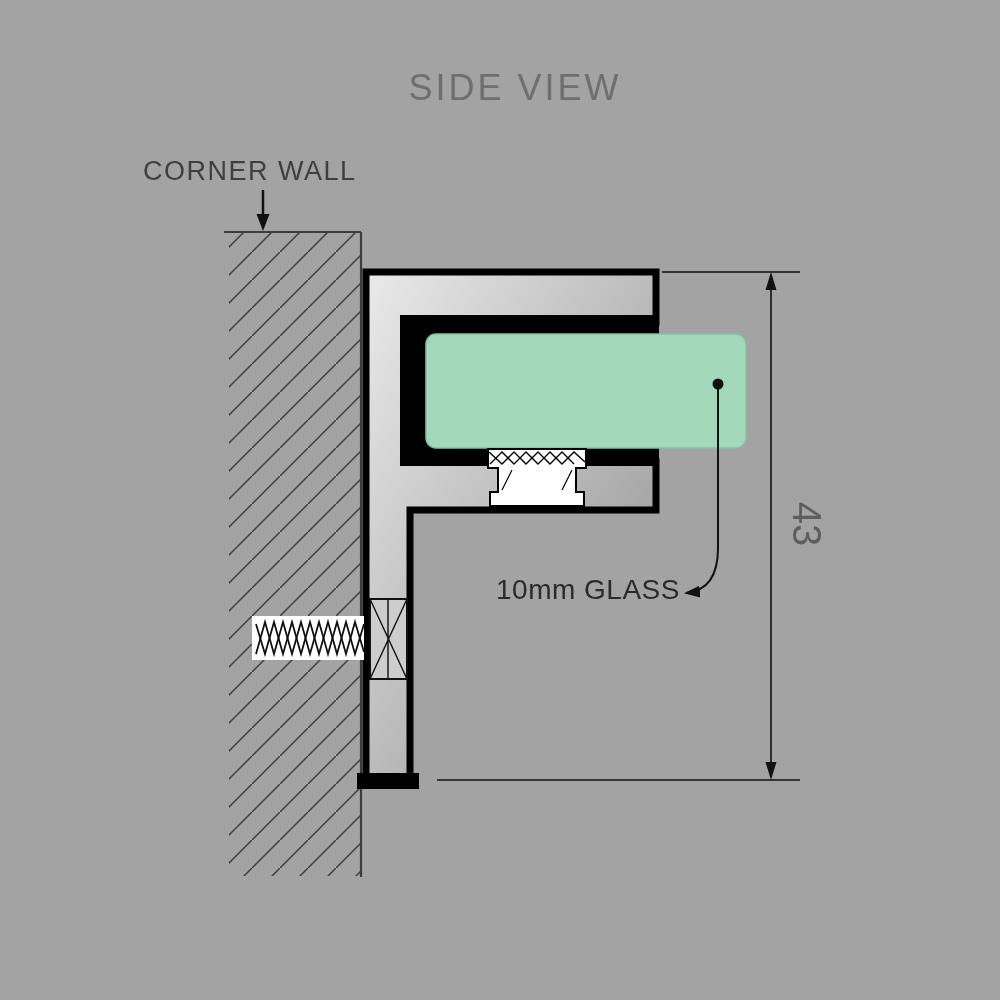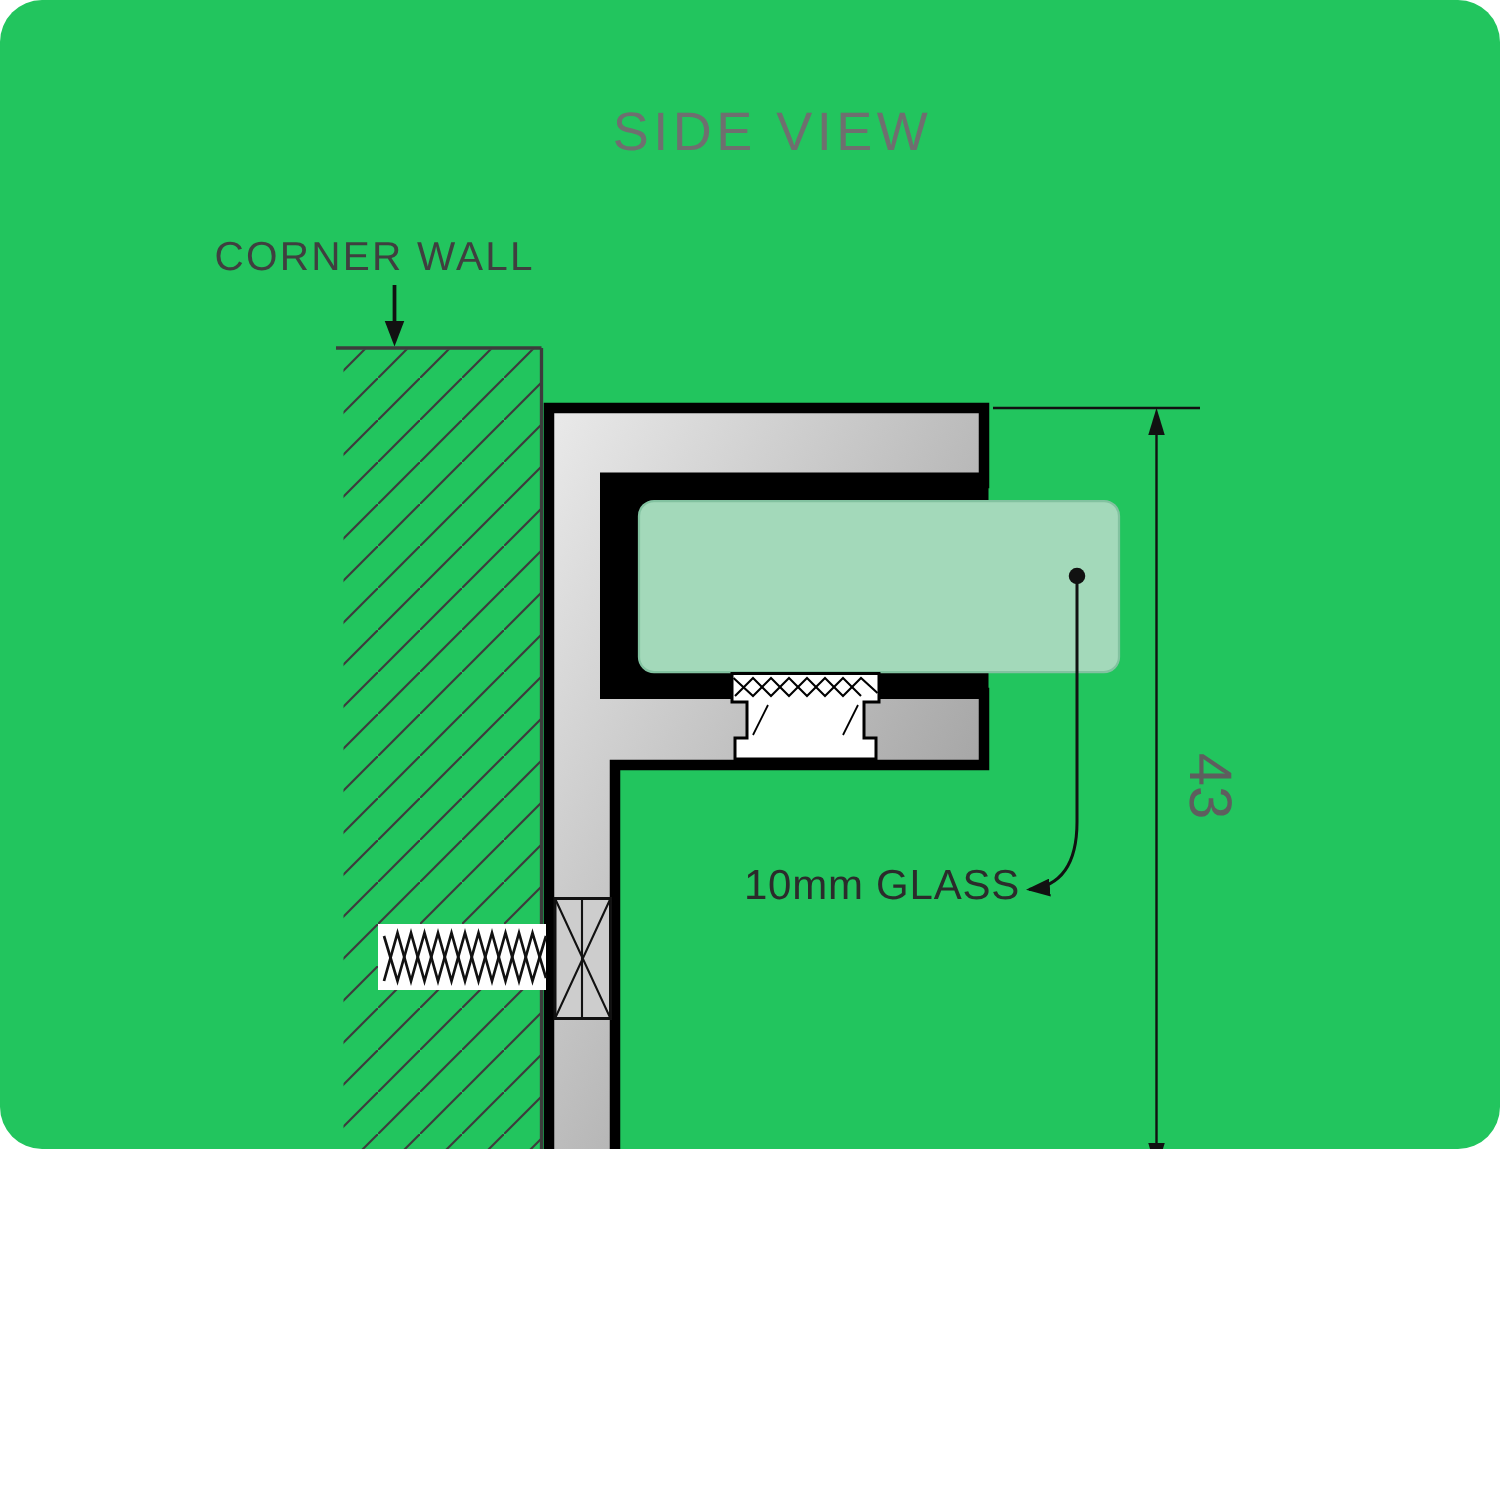--- a/index.html
+++ b/index.html
@@ -1,22 +1,21 @@
 <!DOCTYPE html>
 <html><head>
 <meta charset="utf-8">
 <style>
   html,body{margin:0;padding:0;background:#ffffff;}
   .canvas{
     position:relative;
-    width:1000px;height:766px;
-    background:#22c55e;
+    width:1000px;height:1000px;
+    background:#a3a3a3;
     font-family:"Liberation Sans", sans-serif;
     overflow:hidden;
-    border-radius:28px;
   }
   .canvas svg{position:absolute;left:0;top:0;}
   text{font-family:"Liberation Sans", sans-serif;}
 </style>
 </head>
 <body>
 
 <div class="canvas">
 <svg width="1000" height="1000" viewBox="0 0 1000 1000">
 

